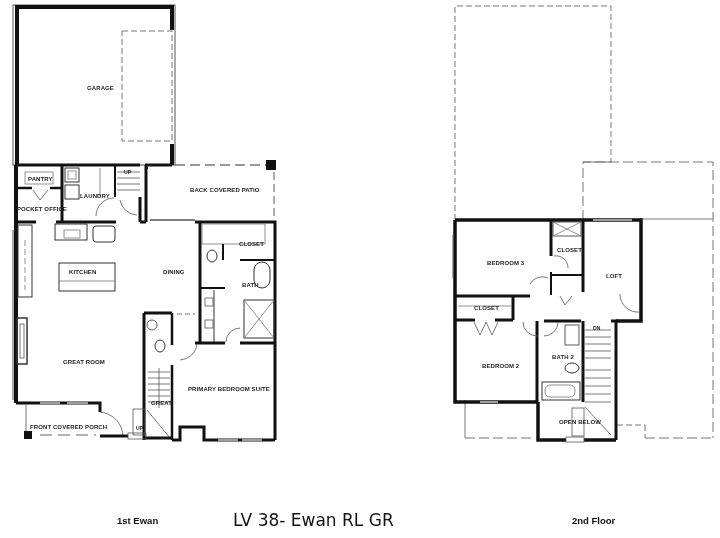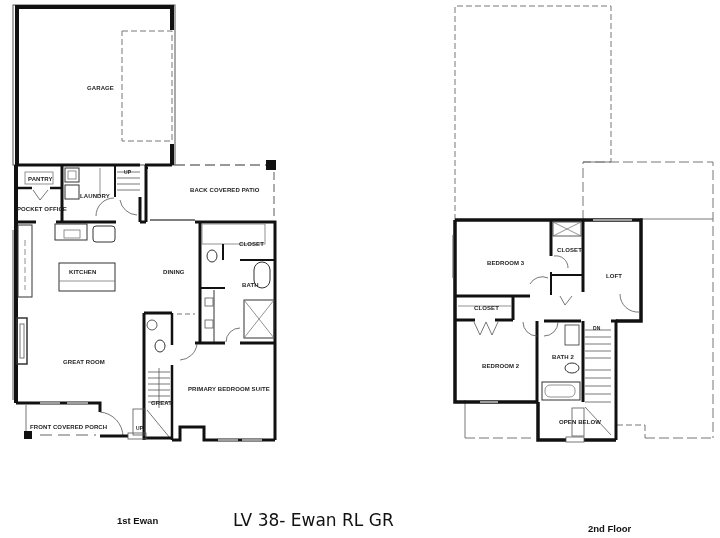--- a/index.html
+++ b/index.html
@@ -211,13 +211,13 @@
     <text class="lbl" x="474" y="310">CLOSET</text>
     <text class="lbl" x="482" y="368">BEDROOM 2</text>
     <text class="lbl" x="552" y="359">BATH 2</text>
     <text class="lbl" x="593" y="330" style="font-size:5px">DN</text>
     <text class="lbl" x="559" y="424">OPEN BELOW</text>
   </g>
 </svg>
 
 <div class="cap cap-small" style="left:117px; top:515px;">1st Ewan</div>
 <div class="cap cap-title">LV 38- Ewan RL GR</div>
-<div class="cap cap-small" style="left:588px; top:515px;margin-top:8px;">2nd Floor</div>
+<div class="cap cap-small" style="left:572px; top:515px;">2nd Floor</div>
 
 </body></html>

